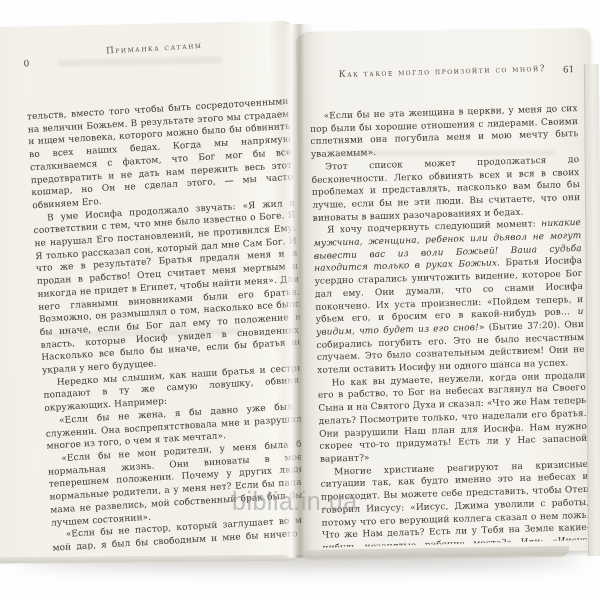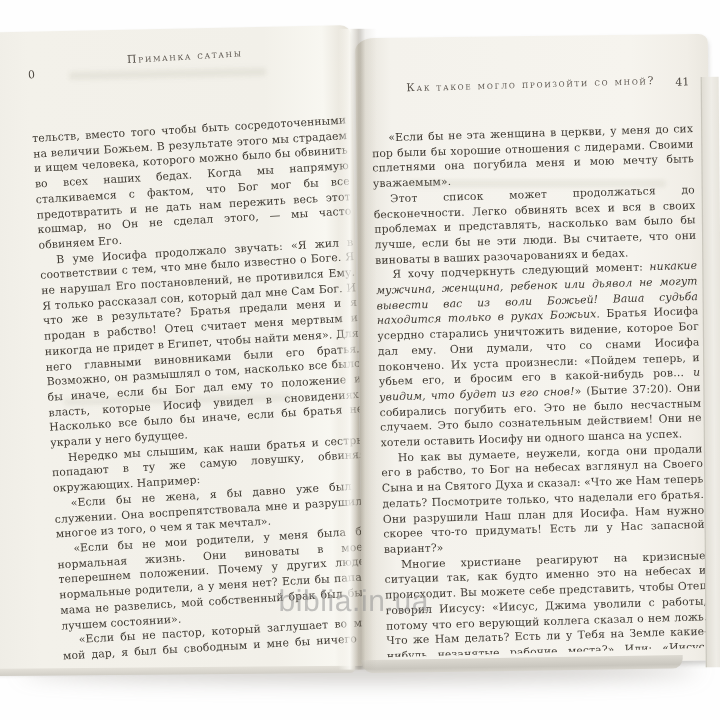--- a/index.html
+++ b/index.html
@@ -117,21 +117,21 @@
           <p><span>«Если бы не мои родители, у меня была бы нормальная жизнь. Они виноваты в моем теперешнем положении. Почему у других людей нормальные родители, а у меня нет? Если бы папа и мама не развелись, мой собственный брак был бы в лучшем состоянии».</span></p>
           <p><span>«Если бы не пастор, который заглушает во мне мой дар, я был бы свободным и мне бы ничего не мешало. Он не дал мне возможность исполнить мое предназначение в служении. Он настроил против меня людей в церкви».</span></p>
         </div>
     </div>
   </div>
 
   <div class="page right-page">
     <div class="text-block right-text">
       <div class="running-row">
         <span class="running-head">Как такое могло произойти со мной?</span>
-        <span class="folio folio-right">41</span>
+        <span class="folio folio-right">61</span>
       </div>
       <div class="body-text">
           <p><span>«Если бы не эта женщина в церкви, у меня до сих пор были бы хорошие отношения с лидерами. Своими сплетнями она погубила меня и мою мечту быть уважаемым».</span></p>
           <p><span>Этот список может продолжаться до бесконечности. Легко обвинять всех и вся в своих проблемах и представлять, насколько вам было бы лучше, если бы не эти люди. Вы считаете, что они виноваты в ваших разочарованиях и бедах.</span></p>
           <p><span>Я хочу подчеркнуть следующий момент: </span><span class="it">никакие мужчина, женщина, ребенок или дьявол не могут вывести вас из воли Божьей! Ваша судьба находится только в руках Божьих.</span><span> Братья Иосифа усердно старались уничтожить видение, которое Бог дал ему. Они думали, что со снами Иосифа покончено. Их уста произнесли: «Пойдем теперь, и убьем его, и бросим его в какой-нибудь ров… </span><span class="it">и увидим, что будет из его снов!</span><span>» (Бытие 37:20). Они собирались погубить его. Это не было несчастным случаем. Это было сознательным действием! Они не хотели оставить Иосифу ни одного шанса на успех.</span></p>
           <p><span>Но как вы думаете, неужели, когда они продали его в рабство, то Бог на небесах взглянул на Своего Сына и на Святого Духа и сказал: «Что же Нам теперь делать? Посмотрите только, что наделали его братья. Они разрушили Наш план для Иосифа. Нам нужно скорее что-то придумать! Есть ли у Нас запасной вариант?»</span></p>
           <p><span>Многие христиане реагируют на кризисные ситуации так, как будто именно это на небесах и происходит. Вы можете себе представить, чтобы Отец говорил Иисусу: «Иисус, Джима уволили с работы, потому что его верующий коллега сказал о нем ложь. Что же Нам делать? Есть ли у Тебя на Земле какие-нибудь незанятые рабочие места?» Или: «Иисус, Салли уже 34 года, но она до сих пор не вышла замуж. Нет ли у Тебя на Земле каких-либо неженатых мужчин для нее? Потому что мужчина, которого Я приготовил для нее, женился на ее лучшей подруге,</span></p>
         </div>
     </div>
   </div>

